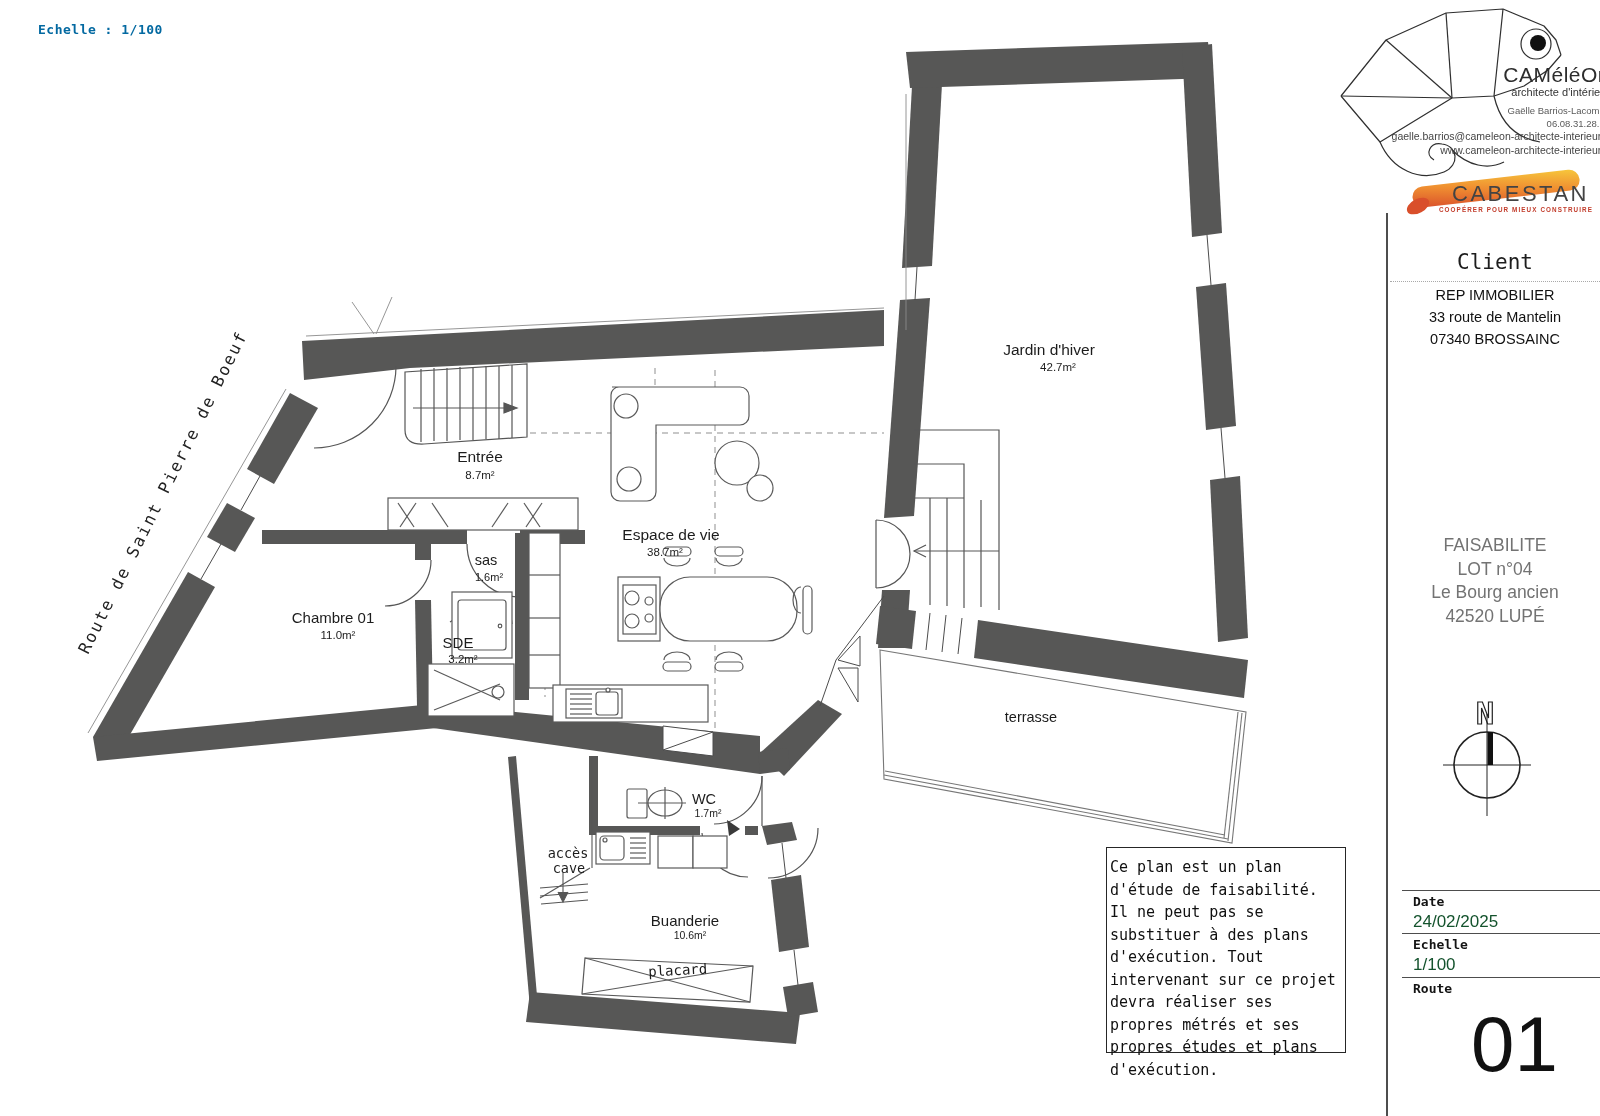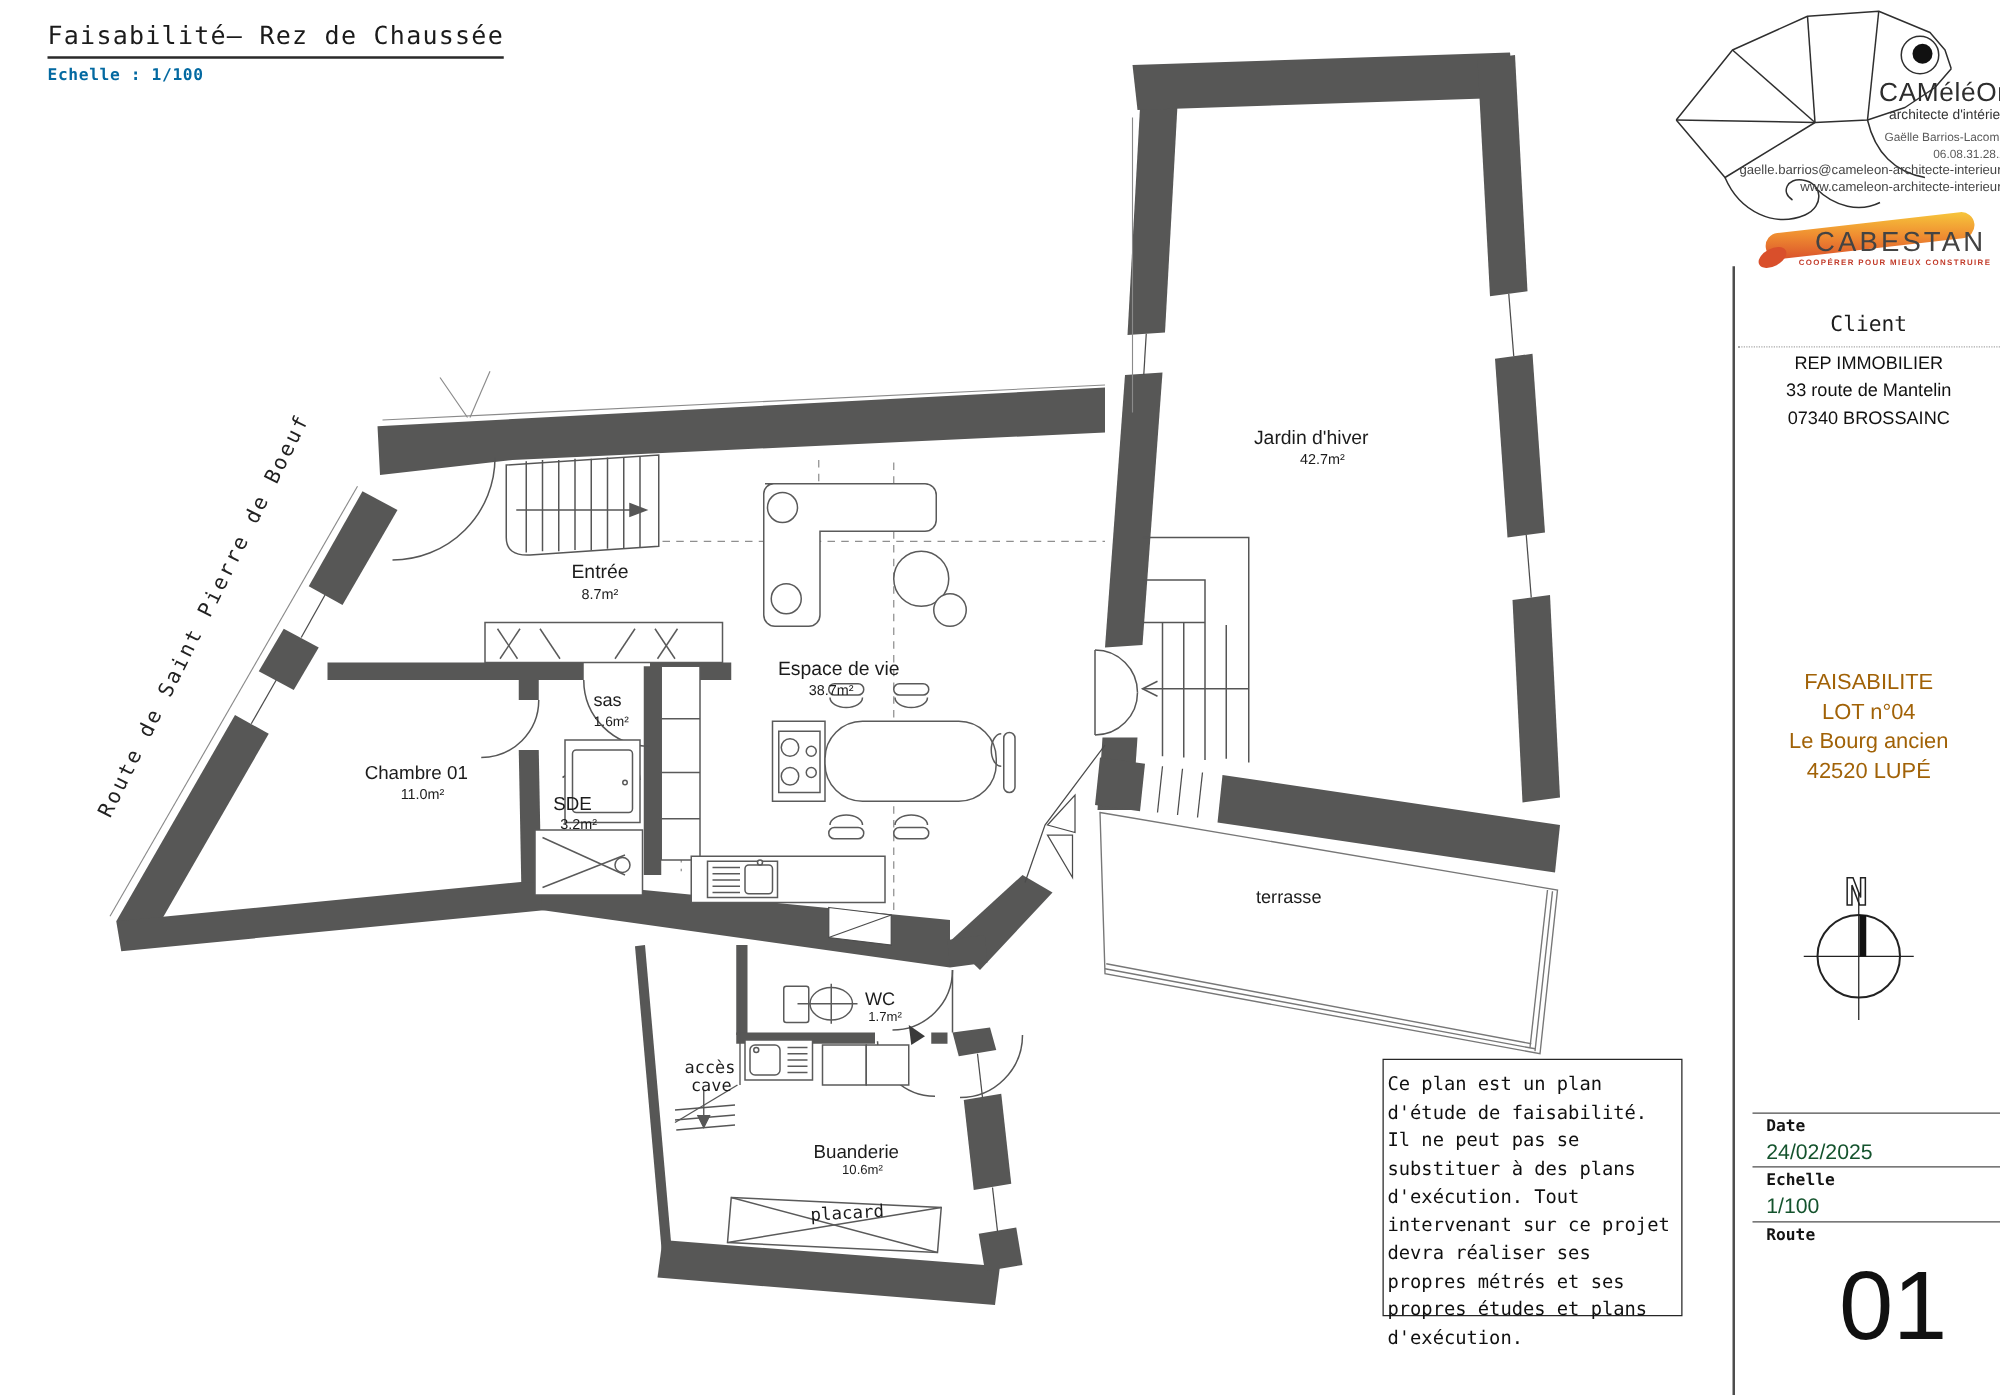--- a/index.html
+++ b/index.html
@@ -15,26 +15,26 @@
   
   svg.plan{position:absolute;left:0;top:0;}
   
   .vline{position:absolute;left:1386px;top:213px;width:2px;height:903px;background:#4d4d4d;}
   .contact{position:absolute;right:-10px;top:64px;text-align:right;line-height:1;}
   .contact .bname{font-size:21px;color:#2d2d2d;letter-spacing:.5px;margin-bottom:2px;}
   .contact .bsub{font-size:11px;color:#333;margin-bottom:8px;}
   .contact .c1{font-size:9.5px;color:#5a5a5a;margin-bottom:3px;}
   .contact .c2{font-size:10.5px;color:#454545;margin-bottom:3px;}
   .client{position:absolute;left:1390px;top:250px;width:210px;text-align:center;}
-  .client .chead{font-family:"DejaVu Sans Mono",monospace;font-size:17px;color:#1d1d1d;
+  .client .chead{font-family:"DejaVu Sans Mono",monospace;font-size:21px;color:#1d1d1d;
                  padding-bottom:7px;border-bottom:1.5px dotted #a9a9a9;}
   .client .cl{font-size:14.5px;margin-top:4px;line-height:18px;color:#111;}
   .client .cl:first-of-type{margin-top:9px;}
   .project{position:absolute;left:1390px;top:534px;width:210px;text-align:center;}
-  .project div{font-size:17.5px;line-height:23.5px;color:#a16207;}
+  .project div{font-size:17.5px;line-height:23.5px;color:#737373;}
   .field{position:absolute;left:1402px;width:214px;border-top:1.7px solid #4d4d4d;}
   .field .flab{font-family:"DejaVu Sans Mono",monospace;font-weight:bold;font-size:13px;
                margin:3px 0 0 11px;color:#141414;}
   .field .fval{font-size:17px;margin:3px 0 0 11px;color:#14532d;}
   .field .fbig{font-size:78px;text-align:center;color:#111;font-weight:400;}
   .note{position:absolute;left:1106px;top:847px;width:232px;height:188px;
         border:1.7px solid #262626;padding:8px 3px;
         font-family:"DejaVu Sans Mono",monospace;font-size:15px;line-height:22.5px;color:#101010;}
 </style>
 </head>
@@ -337,21 +337,20 @@
 
     <g>
       <rect x="1412" y="178" width="168" height="21" rx="10.5" fill="url(#gbrush)" transform="rotate(-6.5 1496 188)"></rect>
       <ellipse cx="1418" cy="206" rx="12" ry="7" fill="#d94f2b" transform="rotate(-28 1418 206)"></ellipse>
       <text x="1452" y="201" font-family="Liberation Sans, sans-serif" font-size="22" letter-spacing="2.5" fill="#434343">CABESTAN</text>
       <text x="1516" y="212" text-anchor="middle" font-family="Liberation Sans, sans-serif" font-size="6.3" font-weight="bold" letter-spacing="1.1" fill="#c23b2a">COOPÉRER POUR MIEUX CONSTRUIRE</text>
     </g>
   </svg>
 
   <div class="hdr">
-    <div class="title">Faisabilité— Rez de Chaussée</div>
     <div class="scale">Echelle : 1/100</div>
   </div>
 
   <div class="vline"></div>
 
   <div class="contact">
     <div class="bname">CAMéléOn</div>
     <div class="bsub">architecte d'intérieur</div>
     <div class="c1">Gaëlle Barrios-Lacombe</div>
     <div class="c1">06.08.31.28.26</div>

